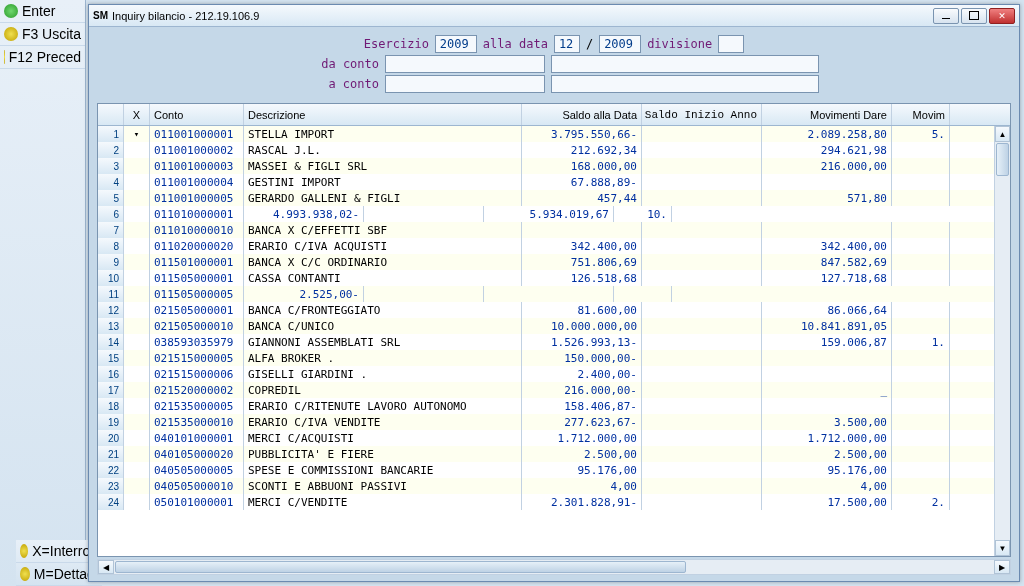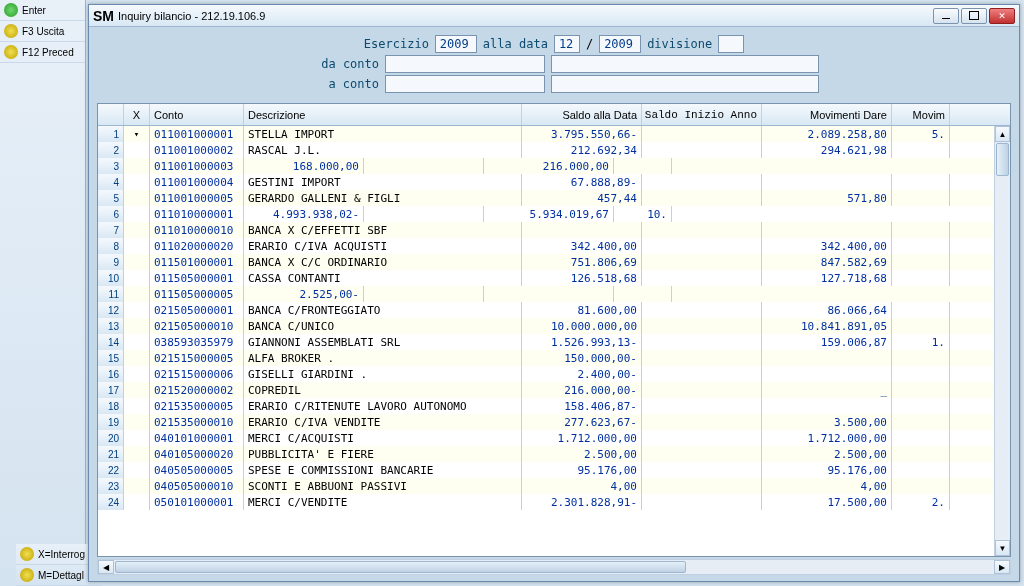--- a/index.html
+++ b/index.html
@@ -4,38 +4,38 @@
 <style>
 * { box-sizing: border-box; margin: 0; padding: 0; }
 body { font-family: "Segoe UI", Tahoma, sans-serif; font-size: 11px; background: #d4e3f0; width: 1024px; height: 586px; overflow: hidden; position: relative; color: #000; }
 
 
 .sidebar { position: absolute; left: 0; top: 0; width: 86px; height: 100%; background: linear-gradient(#e8f0f8,#d4e3f0); border-right: 1px solid #9db6d0; }
 .side-btn { display: flex; align-items: center; gap: 4px; padding: 3px 4px; border-bottom: 1px solid #c9d9ea; cursor: pointer; white-space: nowrap; overflow: hidden; }
 .side-btn .ico { width: 14px; height: 14px; display: inline-block; border-radius: 50%; }
 .ico-enter .ico { background: radial-gradient(circle,#6fd86f,#2a9a2a); }
 .ico-arrow .ico { background: radial-gradient(circle,#f0e050,#c0a000); }
-.side-btn span.lbl { font-size: 10px; }
+.side-btn span.lbl { font-size: 14px; }
 .side-bottom { position: absolute; bottom: 0; left: 16px; width: 86px; background: linear-gradient(#e8f0f8,#d4e3f0); }
 
 
 .win { position: absolute; left: 88px; top: 4px; width: 932px; height: 578px; background: #c5d8e8; border: 1px solid #6b8ab0; border-radius: 0; box-shadow: 0 0 4px rgba(0,0,0,.3); }
 .titlebar { height: 22px; background: linear-gradient(#f5f9fd,#d8e8f4); border-bottom: 1px solid #9db6d0; display: flex; align-items: center; padding: 0 4px; }
-.titlebar .ticon { font-weight: bold; font-size: 14px; margin-right: 4px; }
+.titlebar .ticon { font-weight: bold; font-size: 10px; margin-right: 4px; }
 .titlebar .ttext { font-size: 11px; flex: 1; }
 .titleBtns { display: flex; gap: 2px; }
 .tb { width: 26px; height: 16px; border: 1px solid #7a94b0; border-radius: 2px; background: linear-gradient(#f9fbfd,#d7e3ef); display: flex; align-items: center; justify-content: center; font-size: 9px; cursor: pointer; }
 .tb.close { background: linear-gradient(#f08080,#c03030); color: #fff; border-color:#902020;}
 .tb.min::before{content:"";width:8px;height:1px;background:#000;margin-top:5px;}
 .tb.max::before{content:"";width:8px;height:7px;border:1px solid #000;}
 
 
 .filterarea { padding: 8px 0 2px 0; text-align: center; }
 .filterrow { display: flex; justify-content: center; align-items: center; gap: 6px; margin-bottom: 2px; font-family: "Lucida Console", monospace; font-size: 12px; }
-.filterrow label { color: #0c4a6e; }
+.filterrow label { color: #701a75; }
 .fbox { border: 1px solid #7a94b0; background: #f5f9fd; height: 18px; padding: 0 4px; font-family: "Lucida Console", monospace; font-size: 12px; color: #003b8a; }
 .fbox.sm { width: 42px; }
 .fbox.xs { width: 26px; }
 .fbox.md { width: 160px; }
 .fbox.lg { width: 268px; }
 
 
 .gridwrap { position: absolute; left: 8px; right: 8px; top: 98px; bottom: 24px; background: #fff; border: 1px solid #7a94b0; overflow: hidden; }
 .ghead { display: flex; background: linear-gradient(#f5f9fd,#d8e8f4); border-bottom: 1px solid #9db6d0; height: 22px; position: sticky; top: 0; }
 .ghead div, .grow div { border-right: 1px solid #c1d1e2; display: flex; align-items: center; padding: 0 4px; height: 100%; overflow: hidden; white-space: nowrap; }
@@ -156,20 +156,21 @@
           <div class="col-desc">RASCAL J.L.</div>
           <div class="col-saldo">212.692,34</div>
           <div class="col-inizio"></div>
           <div class="col-dare">294.621,98</div>
           <div class="col-avere"></div>
         </div>
         <div class="grow">
           <div class="col-rn">3</div>
           <div class="col-x "></div>
           <div class="col-conto">011001000003</div>
+          <div class="col-desc">MASSEI &amp; FIGLI SRL</div>
           <div class="col-saldo">168.000,00</div>
           <div class="col-inizio"></div>
           <div class="col-dare">216.000,00</div>
           <div class="col-avere"></div>
         </div>
         <div class="grow">
           <div class="col-rn">4</div>
           <div class="col-x "></div>
           <div class="col-conto">011001000004</div>
           <div class="col-desc">GESTINI IMPORT</div>

